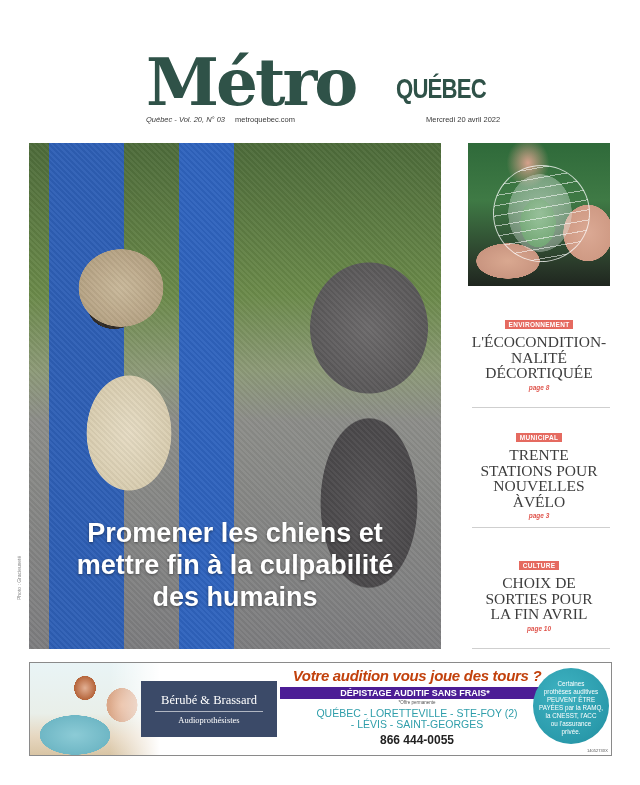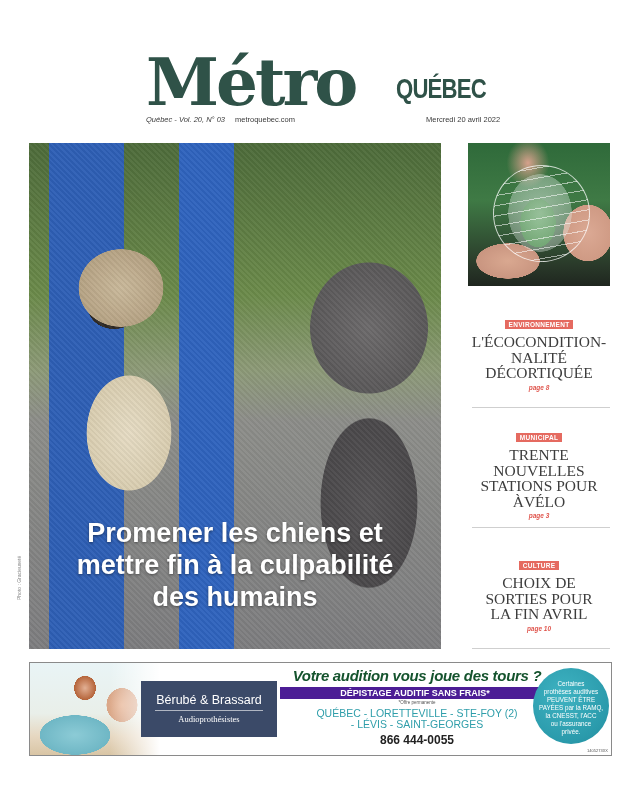--- a/index.html
+++ b/index.html
@@ -46,23 +46,23 @@
 
   .ad{position:absolute;left:29px;top:662px;width:581px;height:92px;border:1px solid #8a8a8a;background:#ffffff;overflow:hidden;}
   .ad-photo{position:absolute;left:0;top:0;width:130px;height:92px;
     background:
       radial-gradient(ellipse 22px 24px at 92px 42px, #e8b89a 0%, #d9a687 70%, transparent 71%),
       radial-gradient(ellipse 18px 20px at 55px 25px, #e2b094 0%, #b5643a 60%, transparent 61%),
       radial-gradient(ellipse 50px 28px at 45px 72px, #8ccbd6 0%, #6fb7c5 70%, transparent 71%),
       linear-gradient(180deg, #e9f4f6 0%, #e9efe9 55%, #e6d7c0 80%, #d9c5a5 100%);}
   .ad-photo-fade{position:absolute;left:80px;top:0;width:50px;height:92px;background:linear-gradient(90deg, rgba(255,255,255,0) 0%, #ffffff 100%);}
   .ad-brand{position:absolute;left:111px;top:18px;width:136px;height:56px;background:#3b4a68;color:#ffffff;text-align:center;}
-  .ad-brand-name{font-family:Liberation Sans, sans-serif;font-size:12.5px;margin-top:12px;padding-bottom:3px;border-bottom:1px solid rgba(255,255,255,0.6);margin-left:14px;margin-right:14px;}
+  .ad-brand-name{font-family:Liberation Serif, serif;font-size:12.5px;margin-top:12px;padding-bottom:3px;border-bottom:1px solid rgba(255,255,255,0.6);margin-left:14px;margin-right:14px;}
   .ad-brand-sub{font-family:"Liberation Serif",serif;font-size:8.5px;margin-top:3px;}
-  .ad-headline{position:absolute;left:262px;top:4px;width:250px;text-align:center;font-size:15px;font-weight:bold;font-style:italic;color:#14532d;letter-spacing:-0.3px;}
+  .ad-headline{position:absolute;left:262px;top:4px;width:250px;text-align:center;font-size:15px;font-weight:bold;font-style:italic;color:#c2410c;letter-spacing:-0.3px;}
   .ad-bar{position:absolute;left:250px;top:24px;width:270px;height:12px;background:#4c1d95;color:#ffffff;text-align:center;font-size:9px;font-weight:bold;line-height:12px;}
   .ad-note{position:absolute;left:262px;top:37px;width:250px;text-align:center;font-size:4.5px;color:#555;}
   .ad-cities{position:absolute;left:262px;top:45px;width:250px;text-align:center;font-size:10.5px;line-height:11px;color:#2f9eaa;}
   .ad-phone{position:absolute;left:262px;top:70px;width:250px;text-align:center;font-size:12px;font-weight:bold;color:#222;}
   .ad-circle{position:absolute;left:503px;top:5px;width:76px;height:76px;border-radius:50%;background:radial-gradient(circle at 40% 35%, #3fb3c2 0%, #2a9aab 70%, #228a9a 100%);color:#ffffff;text-align:center;font-size:6.3px;line-height:8px;box-sizing:border-box;padding-top:12px;}
   .ad-code{position:absolute;right:3px;bottom:2px;font-size:4px;color:#555;}
 </style>
 </head>
 <body>
 
@@ -96,22 +96,22 @@
     <div>DÉCORTIQUÉE</div>
   </div>
   <div class="page-ref">page 8</div>
 </div>
 <div class="story-rule" style="top:407px;"></div>
 
 <div class="story" style="top:426px;">
   <span class="tag">MUNICIPAL</span>
   <div class="story-title">
     <div>TRENTE</div>
+    <div>STATIONS POUR</div>
     <div>NOUVELLES</div>
-    <div>STATIONS POUR</div>
     <div>ÀVÉLO</div>
   </div>
   <div class="page-ref">page 3</div>
 </div>
 <div class="story-rule" style="top:527px;"></div>
 
 <div class="story" style="top:554px;">
   <span class="tag">CULTURE</span>
   <div class="story-title">
     <div>CHOIX DE</div>

